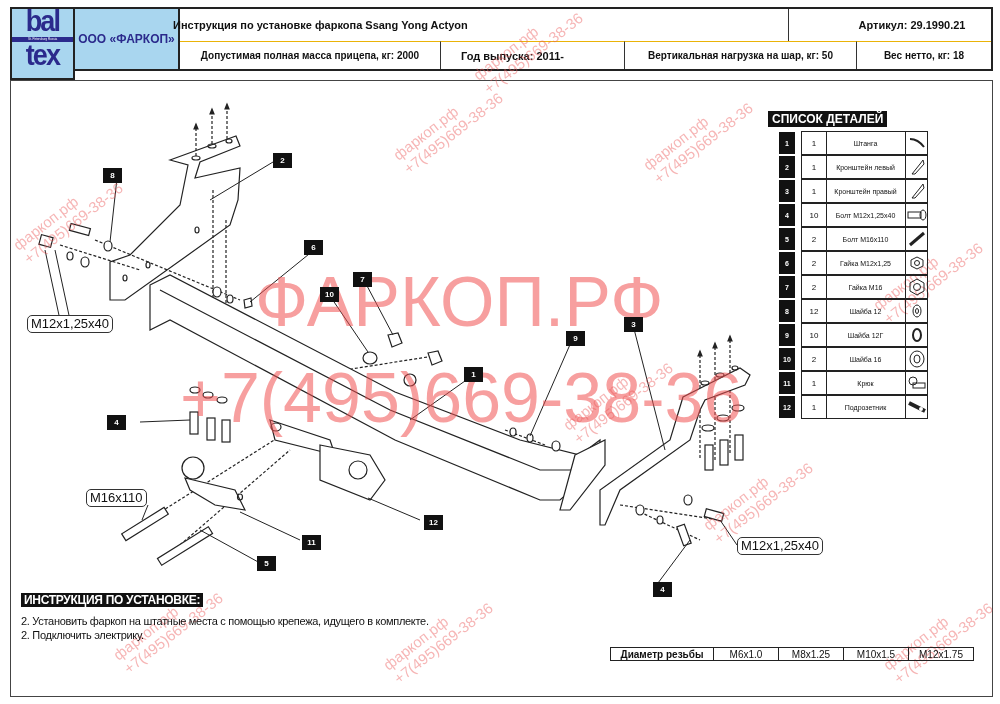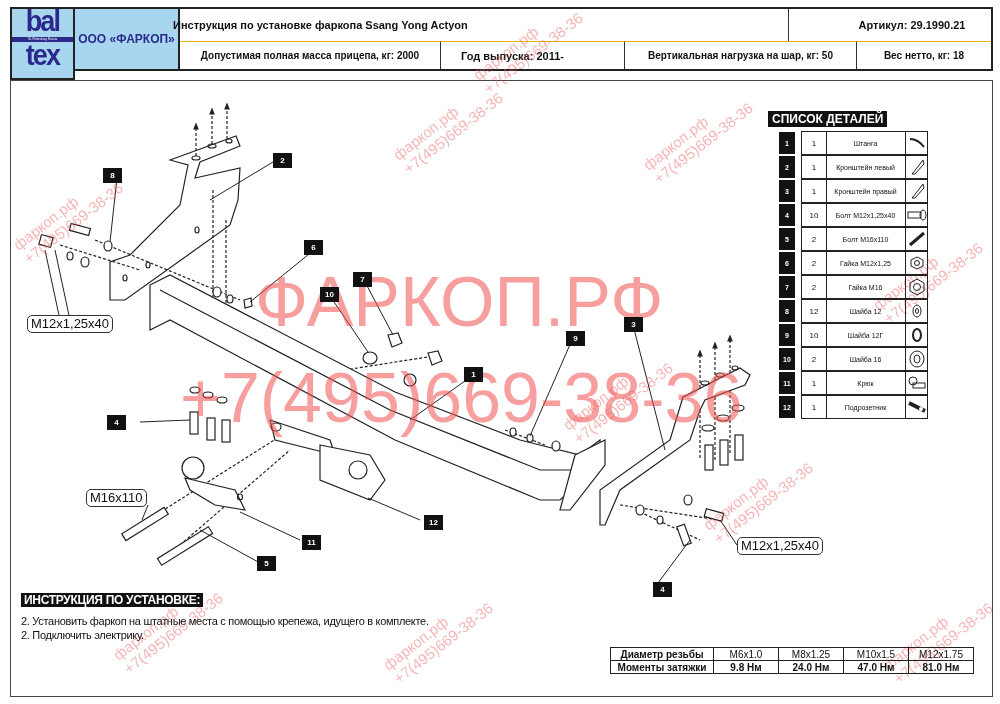--- a/index.html
+++ b/index.html
@@ -387,21 +387,14 @@
 
 <table class="ttable">
   <tbody>
       <tr>
     <td class="lbl">Диаметр резьбы</td>
     <td class="v">M6x1.0</td>
     <td class="v">M8x1.25</td>
     <td class="v">M10x1.5</td>
     <td class="v">M12x1.75</td>
   </tr>
-  <tr class="t2">
-    <td class="lbl">Моменты затяжки</td>
-    <td class="v">9.8 Нм</td>
-    <td class="v">24.0 Нм</td>
-    <td class="v">47.0 Нм</td>
-    <td class="v">81.0 Нм</td>
-  </tr>
 </tbody>
   </table>
 
 </body></html>

